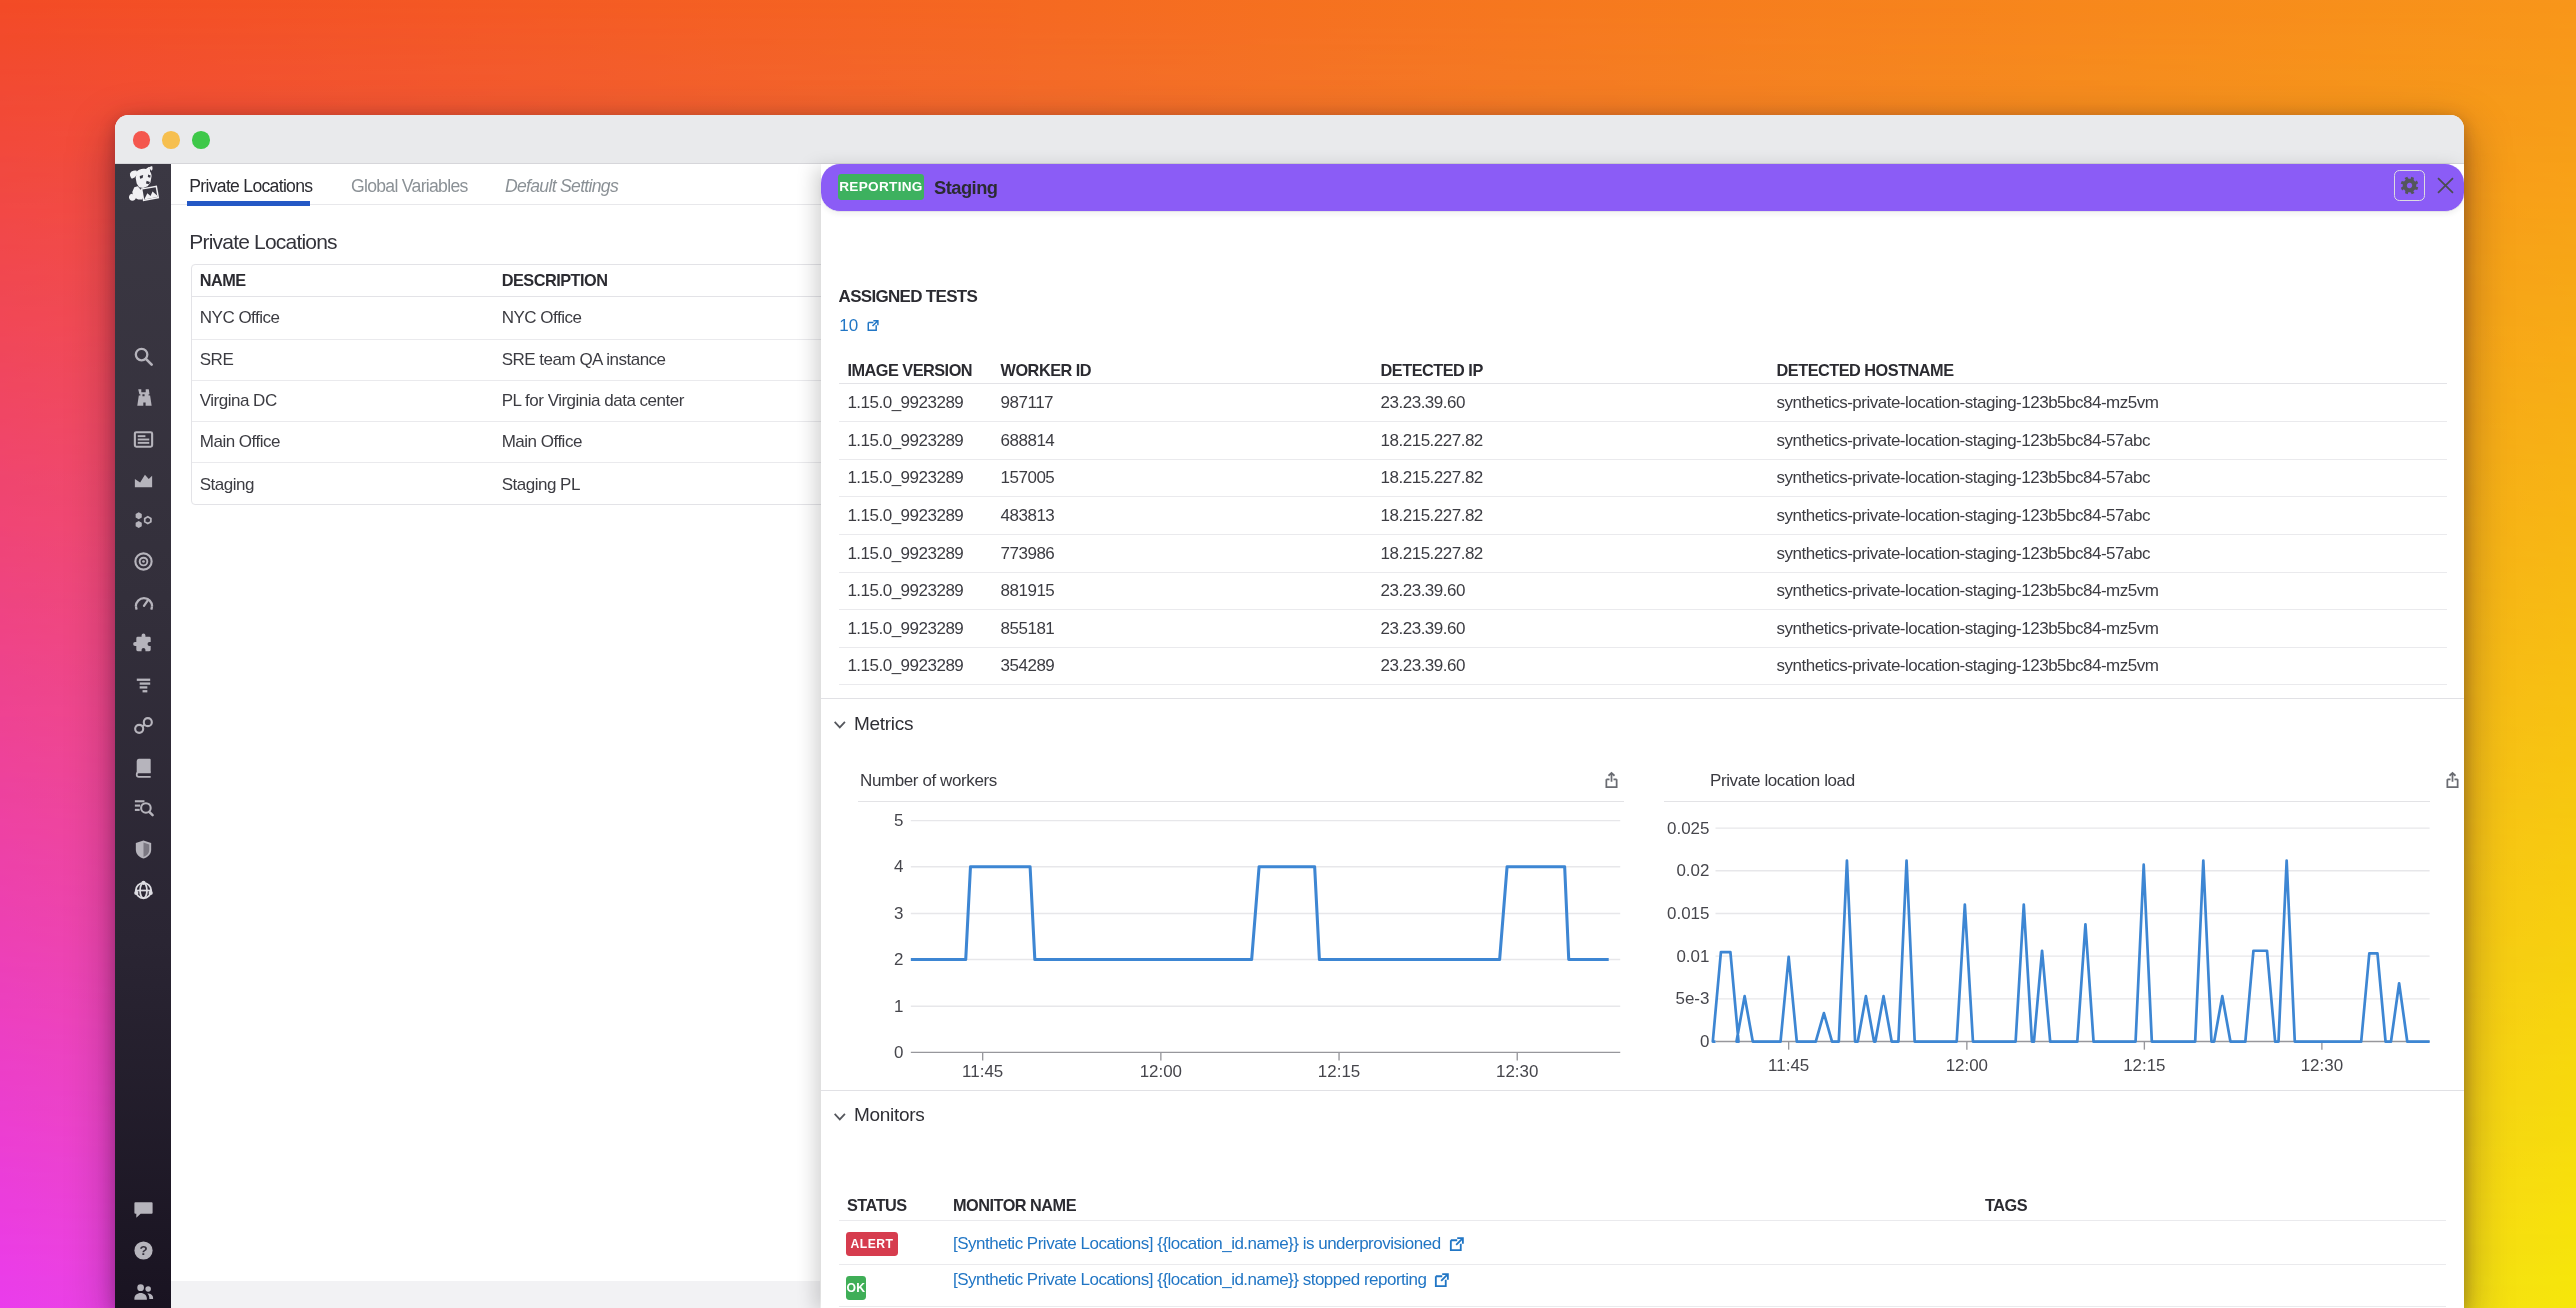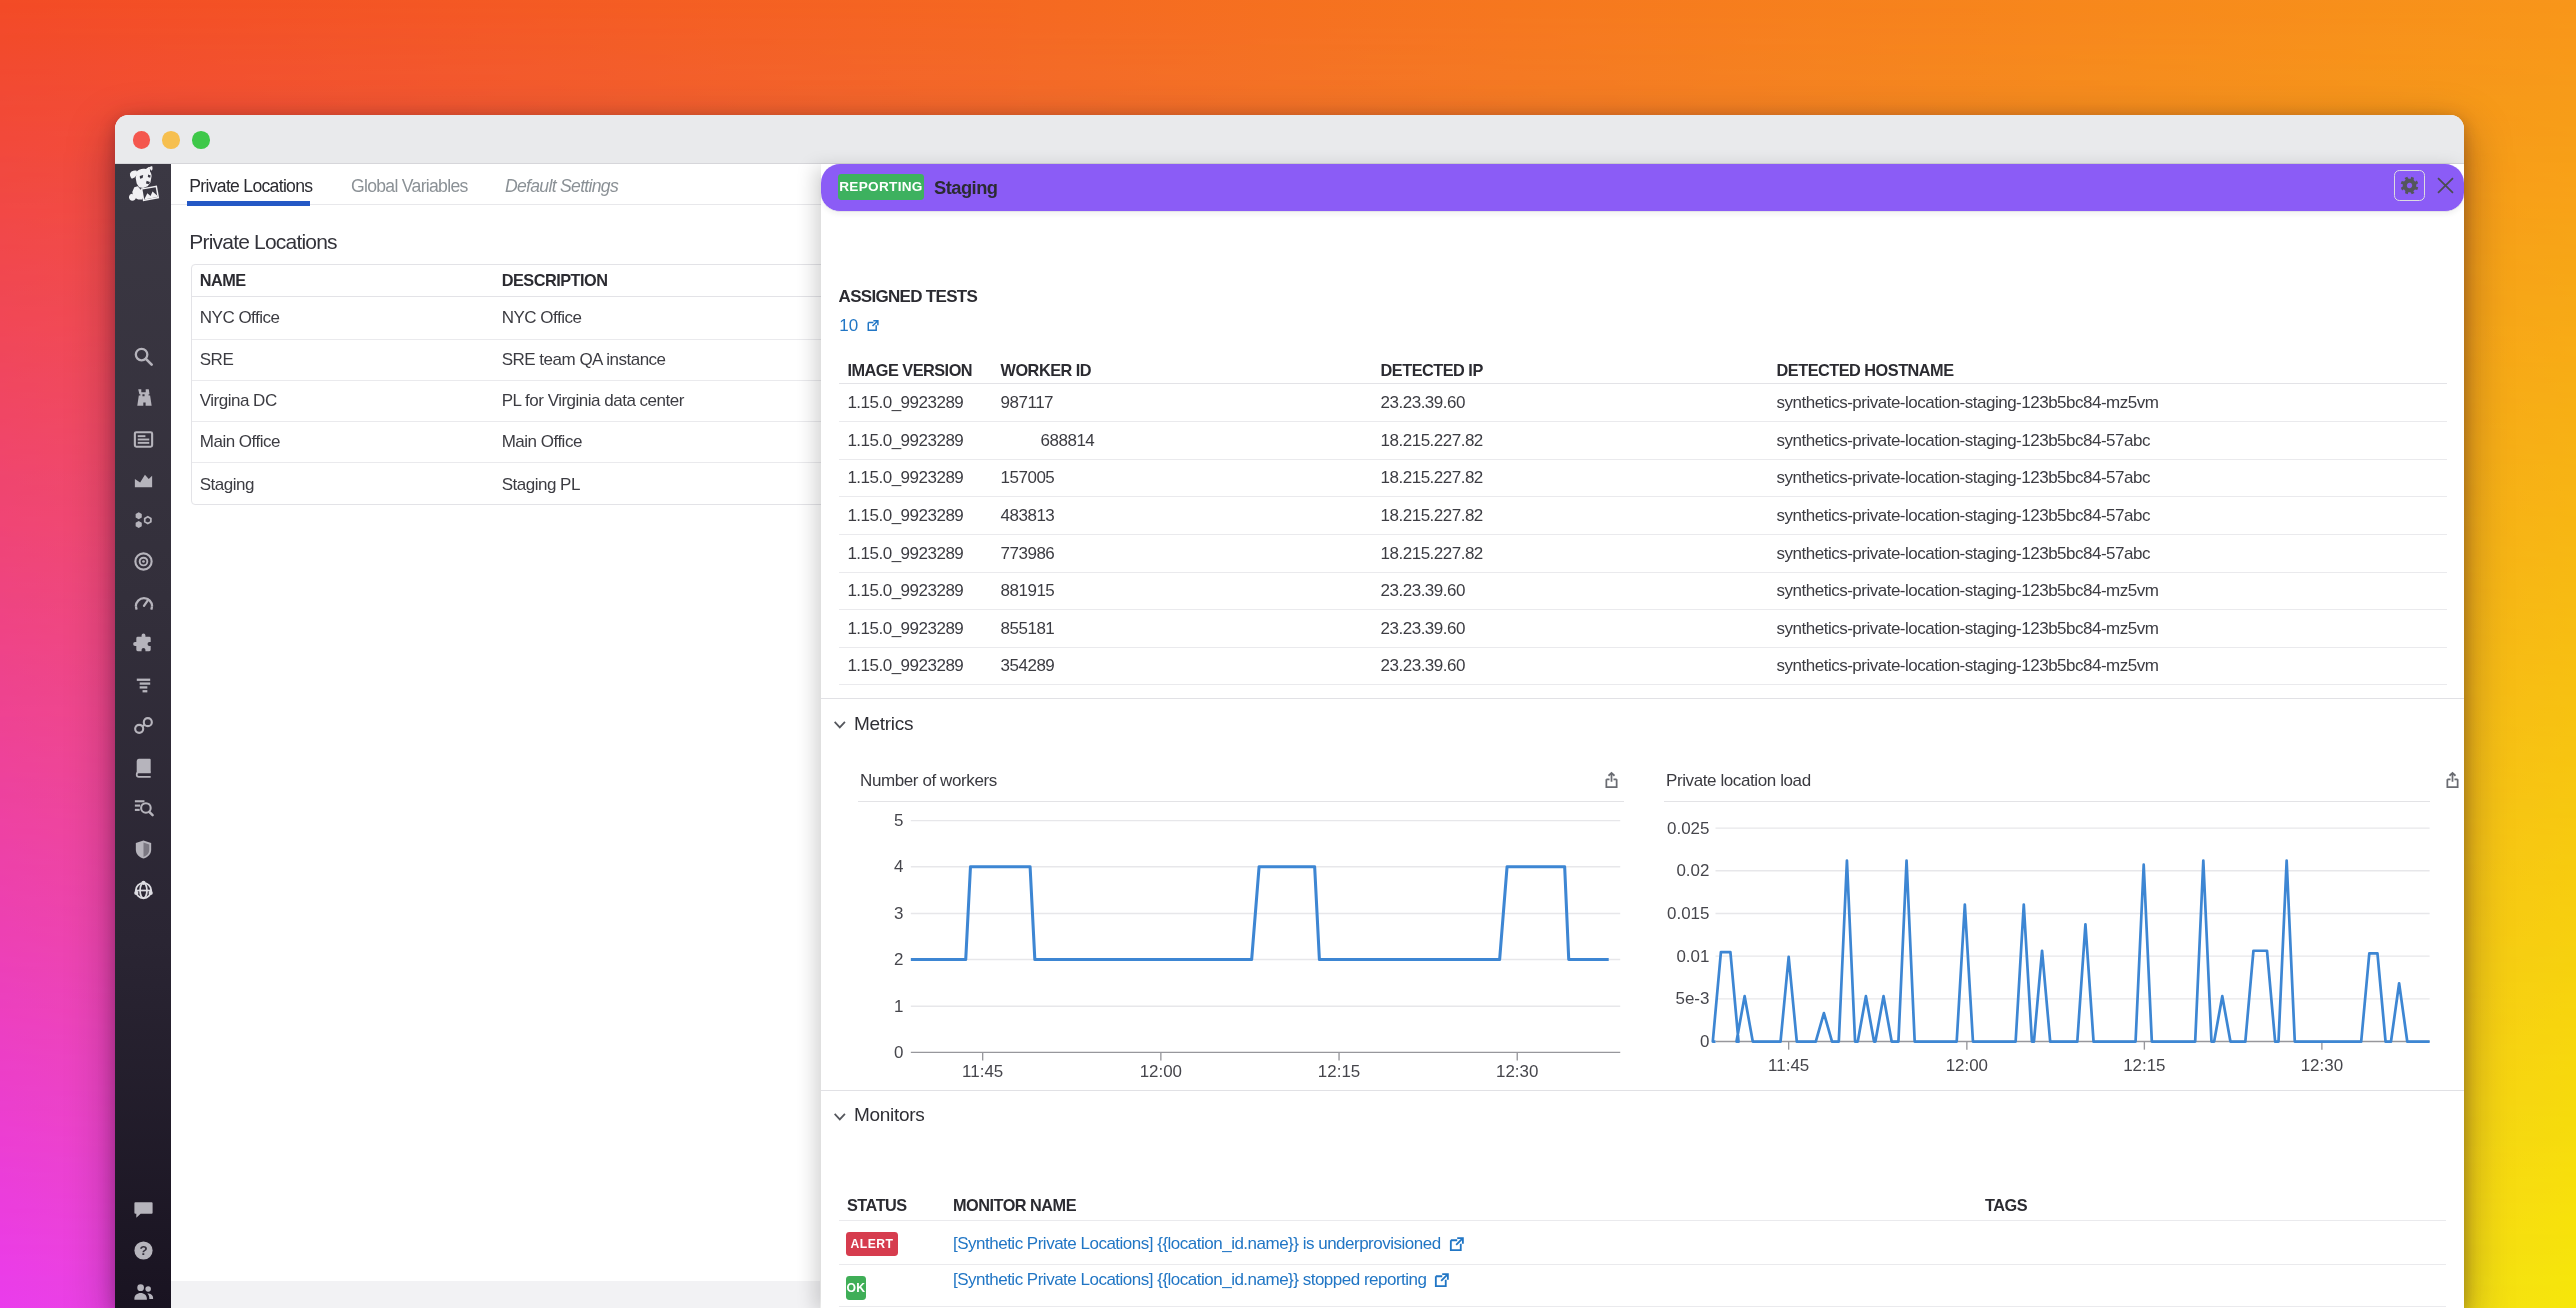--- a/index.html
+++ b/index.html
@@ -277,21 +277,21 @@
         <div class="rcell h" style="left:938px;">DETECTED HOSTNAME</div>
       </div>
       <div class="rrow" style="top:27px;">
           <div class="rcell" style="left:8.8px;">1.15.0_9923289</div>
           <div class="rcell" style="left:162px;">987117</div>
           <div class="rcell" style="left:542px;">23.23.39.60</div>
           <div class="rcell" style="left:938px;">synthetics-private-location-staging-123b5bc84-mz5vm</div>
         </div>
       <div class="rrow" style="top:65px;">
           <div class="rcell" style="left:8.8px;">1.15.0_9923289</div>
-          <div class="rcell" style="left:162px;margin-left:40px;">688814</div>
+          <div class="rcell" style="left:162px;">688814</div>
           <div class="rcell" style="left:542px;">18.215.227.82</div>
           <div class="rcell" style="left:938px;">synthetics-private-location-staging-123b5bc84-57abc</div>
         </div>
       <div class="rrow" style="top:102px;">
           <div class="rcell" style="left:8.8px;">1.15.0_9923289</div>
           <div class="rcell" style="left:162px;">157005</div>
           <div class="rcell" style="left:542px;">18.215.227.82</div>
           <div class="rcell" style="left:938px;">synthetics-private-location-staging-123b5bc84-57abc</div>
         </div>
       <div class="rrow" style="top:140px;">
@@ -329,21 +329,21 @@
     <svg style="position:absolute;left:10.2px;top:552px;" width="17.6" height="17.6" viewBox="0 0 24 24">
         <path d="M5 8 L12 15.5 L19 8" stroke="#55575d" stroke-width="2.4" fill="none"></path>
       </svg>
       <div class="sechead" style="left:33px;top:549px;">Metrics</div>
 
     <div class="ctitle" style="left:39px;top:607px;">Number of workers</div>
     <svg style="position:absolute;left:781px;top:607px;" width="19" height="19" viewBox="0 0 24 24">
         <path d="M5.5 10.5 h4 M14.5 10.5 h4 M5.5 10.5 v10 h13 v-10 M12 2.5 v11 M8.2 6 L12 2.5 L15.8 6" stroke="#6a6c72" stroke-width="2.2" fill="none"></path>
       </svg>
     <div style="position:absolute;left:37px;top:637px;width:766px;height:1.4px;background:#e3e3e6;"></div>
-    <div class="ctitle" style="left:845px;top:607px;text-align:center;">Private location load</div>
+    <div class="ctitle" style="left:889px;top:607px;text-align:center;">Private location load</div>
     <svg style="position:absolute;left:1622px;top:607px;" width="19" height="19" viewBox="0 0 24 24">
         <path d="M5.5 10.5 h4 M14.5 10.5 h4 M5.5 10.5 v10 h13 v-10 M12 2.5 v11 M8.2 6 L12 2.5 L15.8 6" stroke="#6a6c72" stroke-width="2.2" fill="none"></path>
       </svg>
     <div style="position:absolute;left:843px;top:637px;width:766px;height:1.4px;background:#e3e3e6;"></div>
     <svg style="position:absolute;left:37px;top:643px;" width="769" height="278" viewBox="0 0 1135 410">
         <line x1="78" x2="1125" y1="20" y2="20" stroke="#e7e7ea" stroke-width="2"></line>
         <line x1="78" x2="1125" y1="88" y2="88" stroke="#e7e7ea" stroke-width="2"></line>
         <line x1="78" x2="1125" y1="157" y2="157" stroke="#e7e7ea" stroke-width="2"></line>
         <line x1="78" x2="1125" y1="225" y2="225" stroke="#e7e7ea" stroke-width="2"></line>
         <line x1="78" x2="1125" y1="294" y2="294" stroke="#e7e7ea" stroke-width="2"></line>

